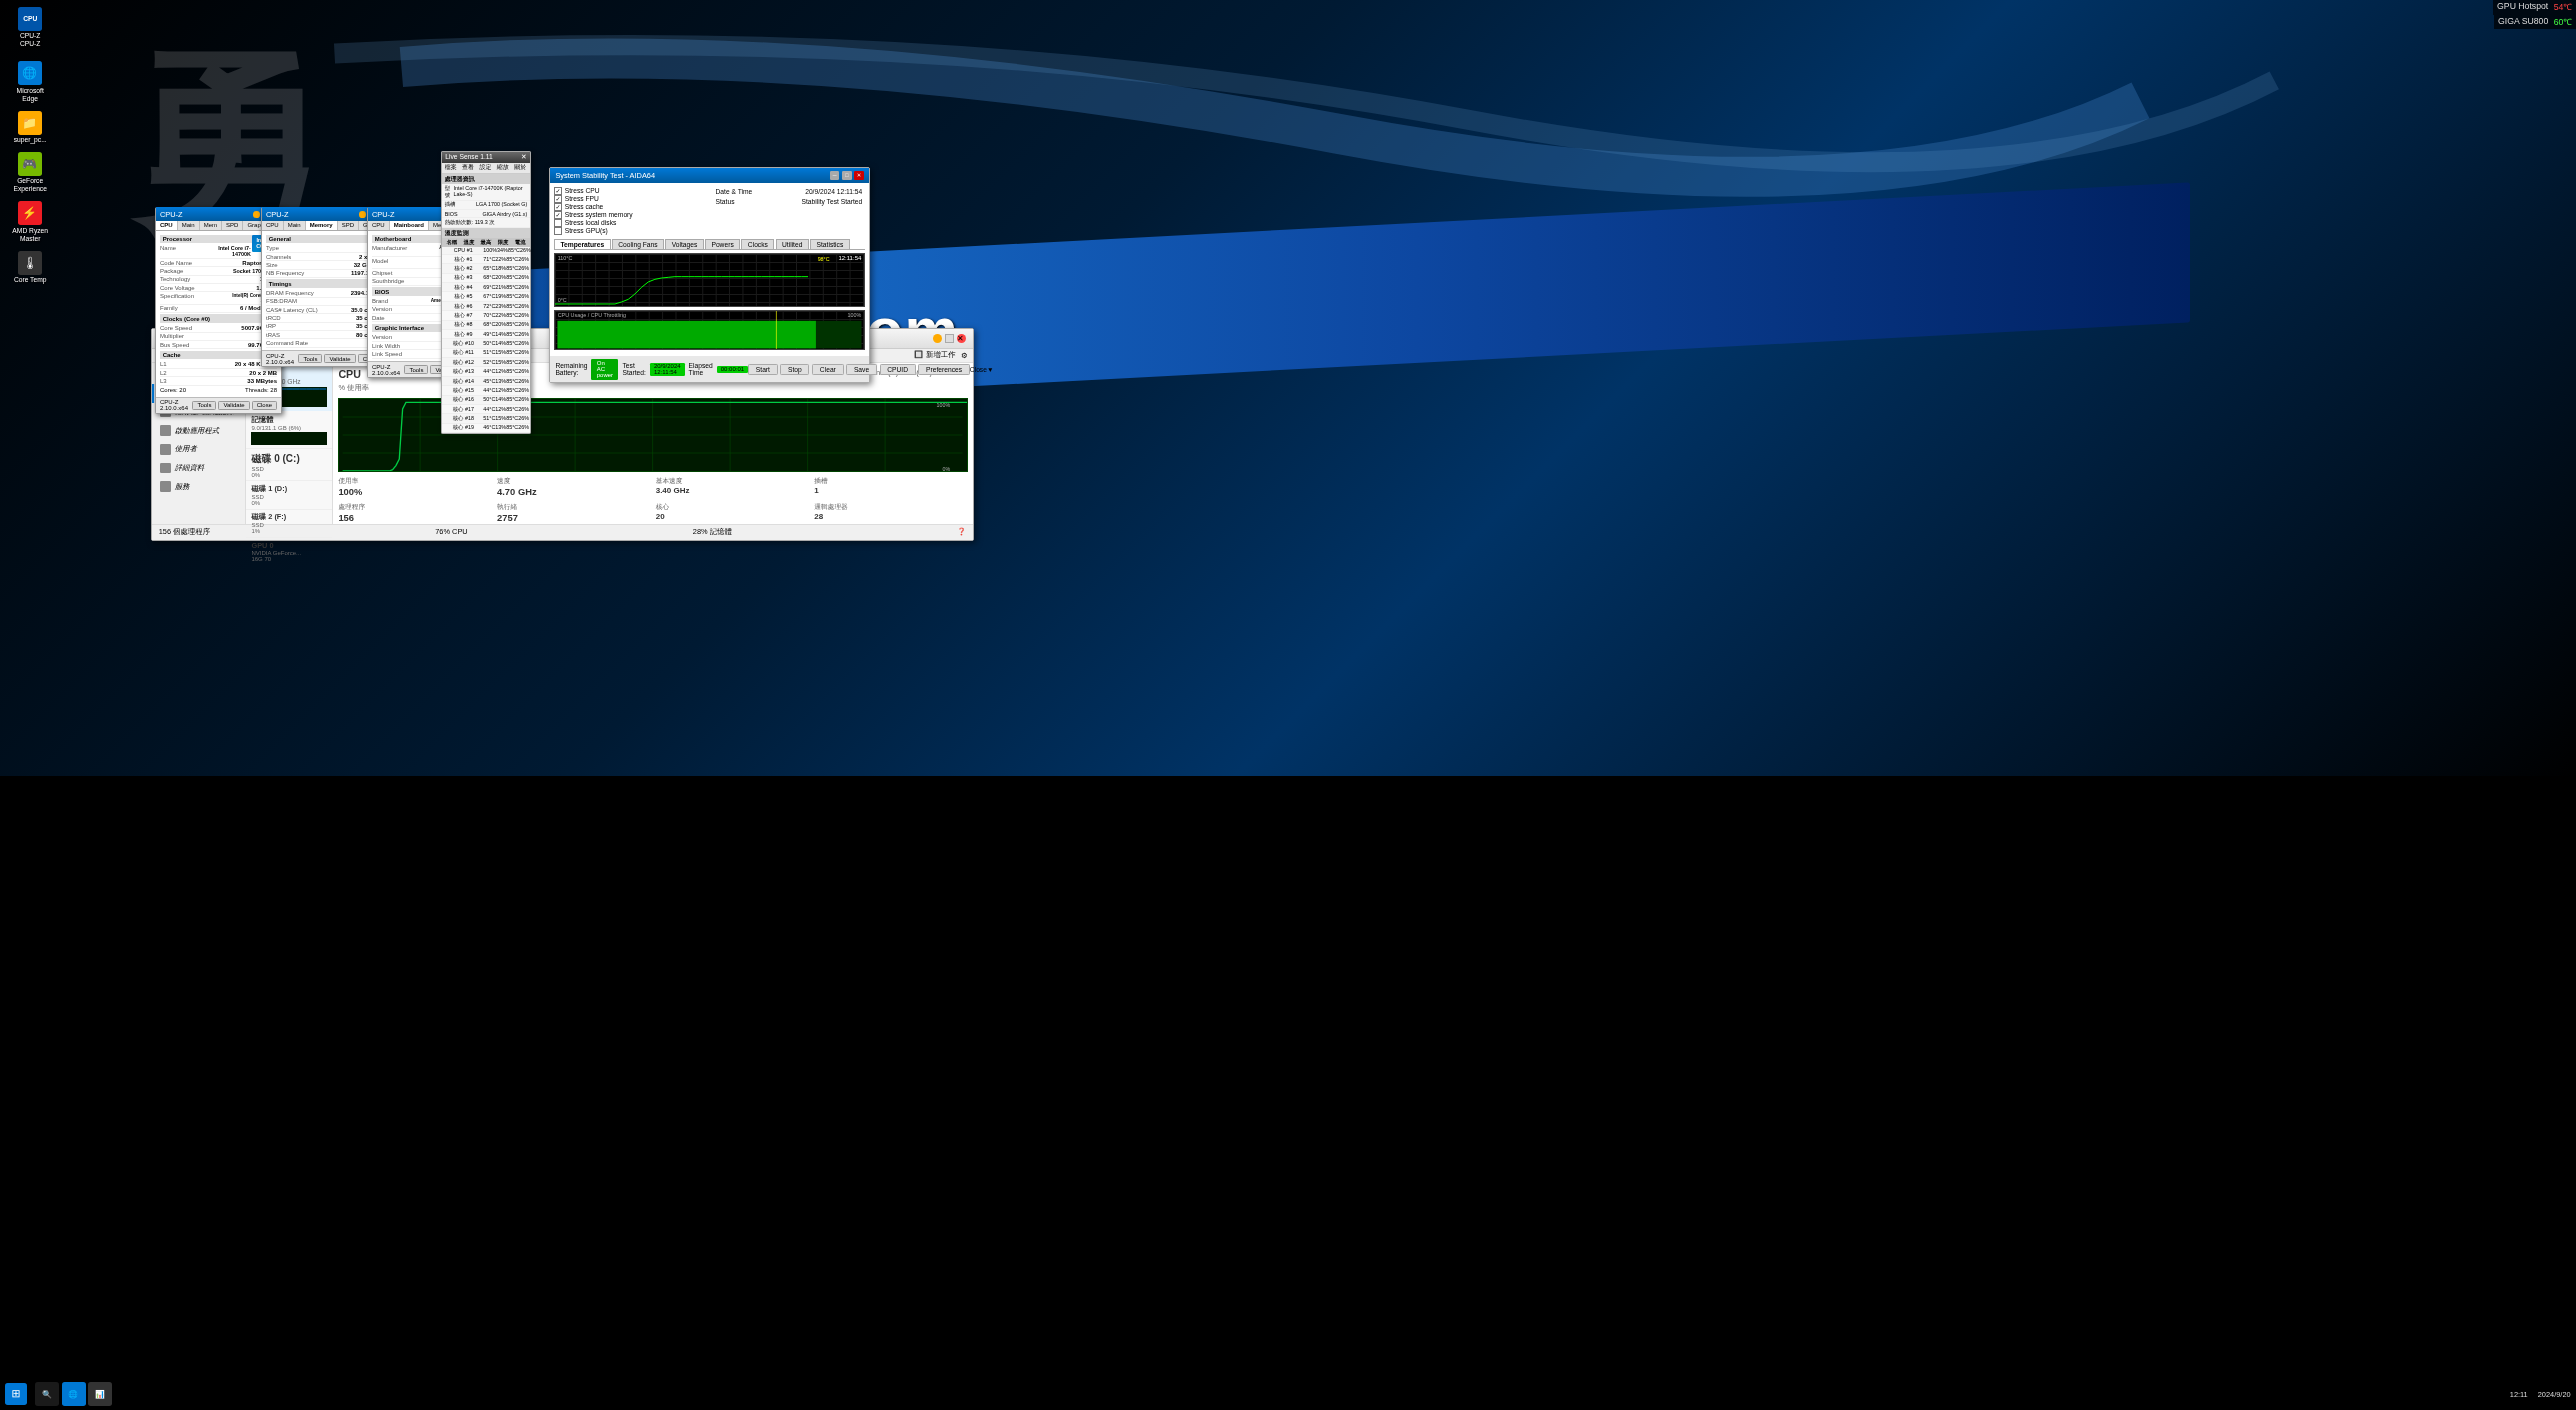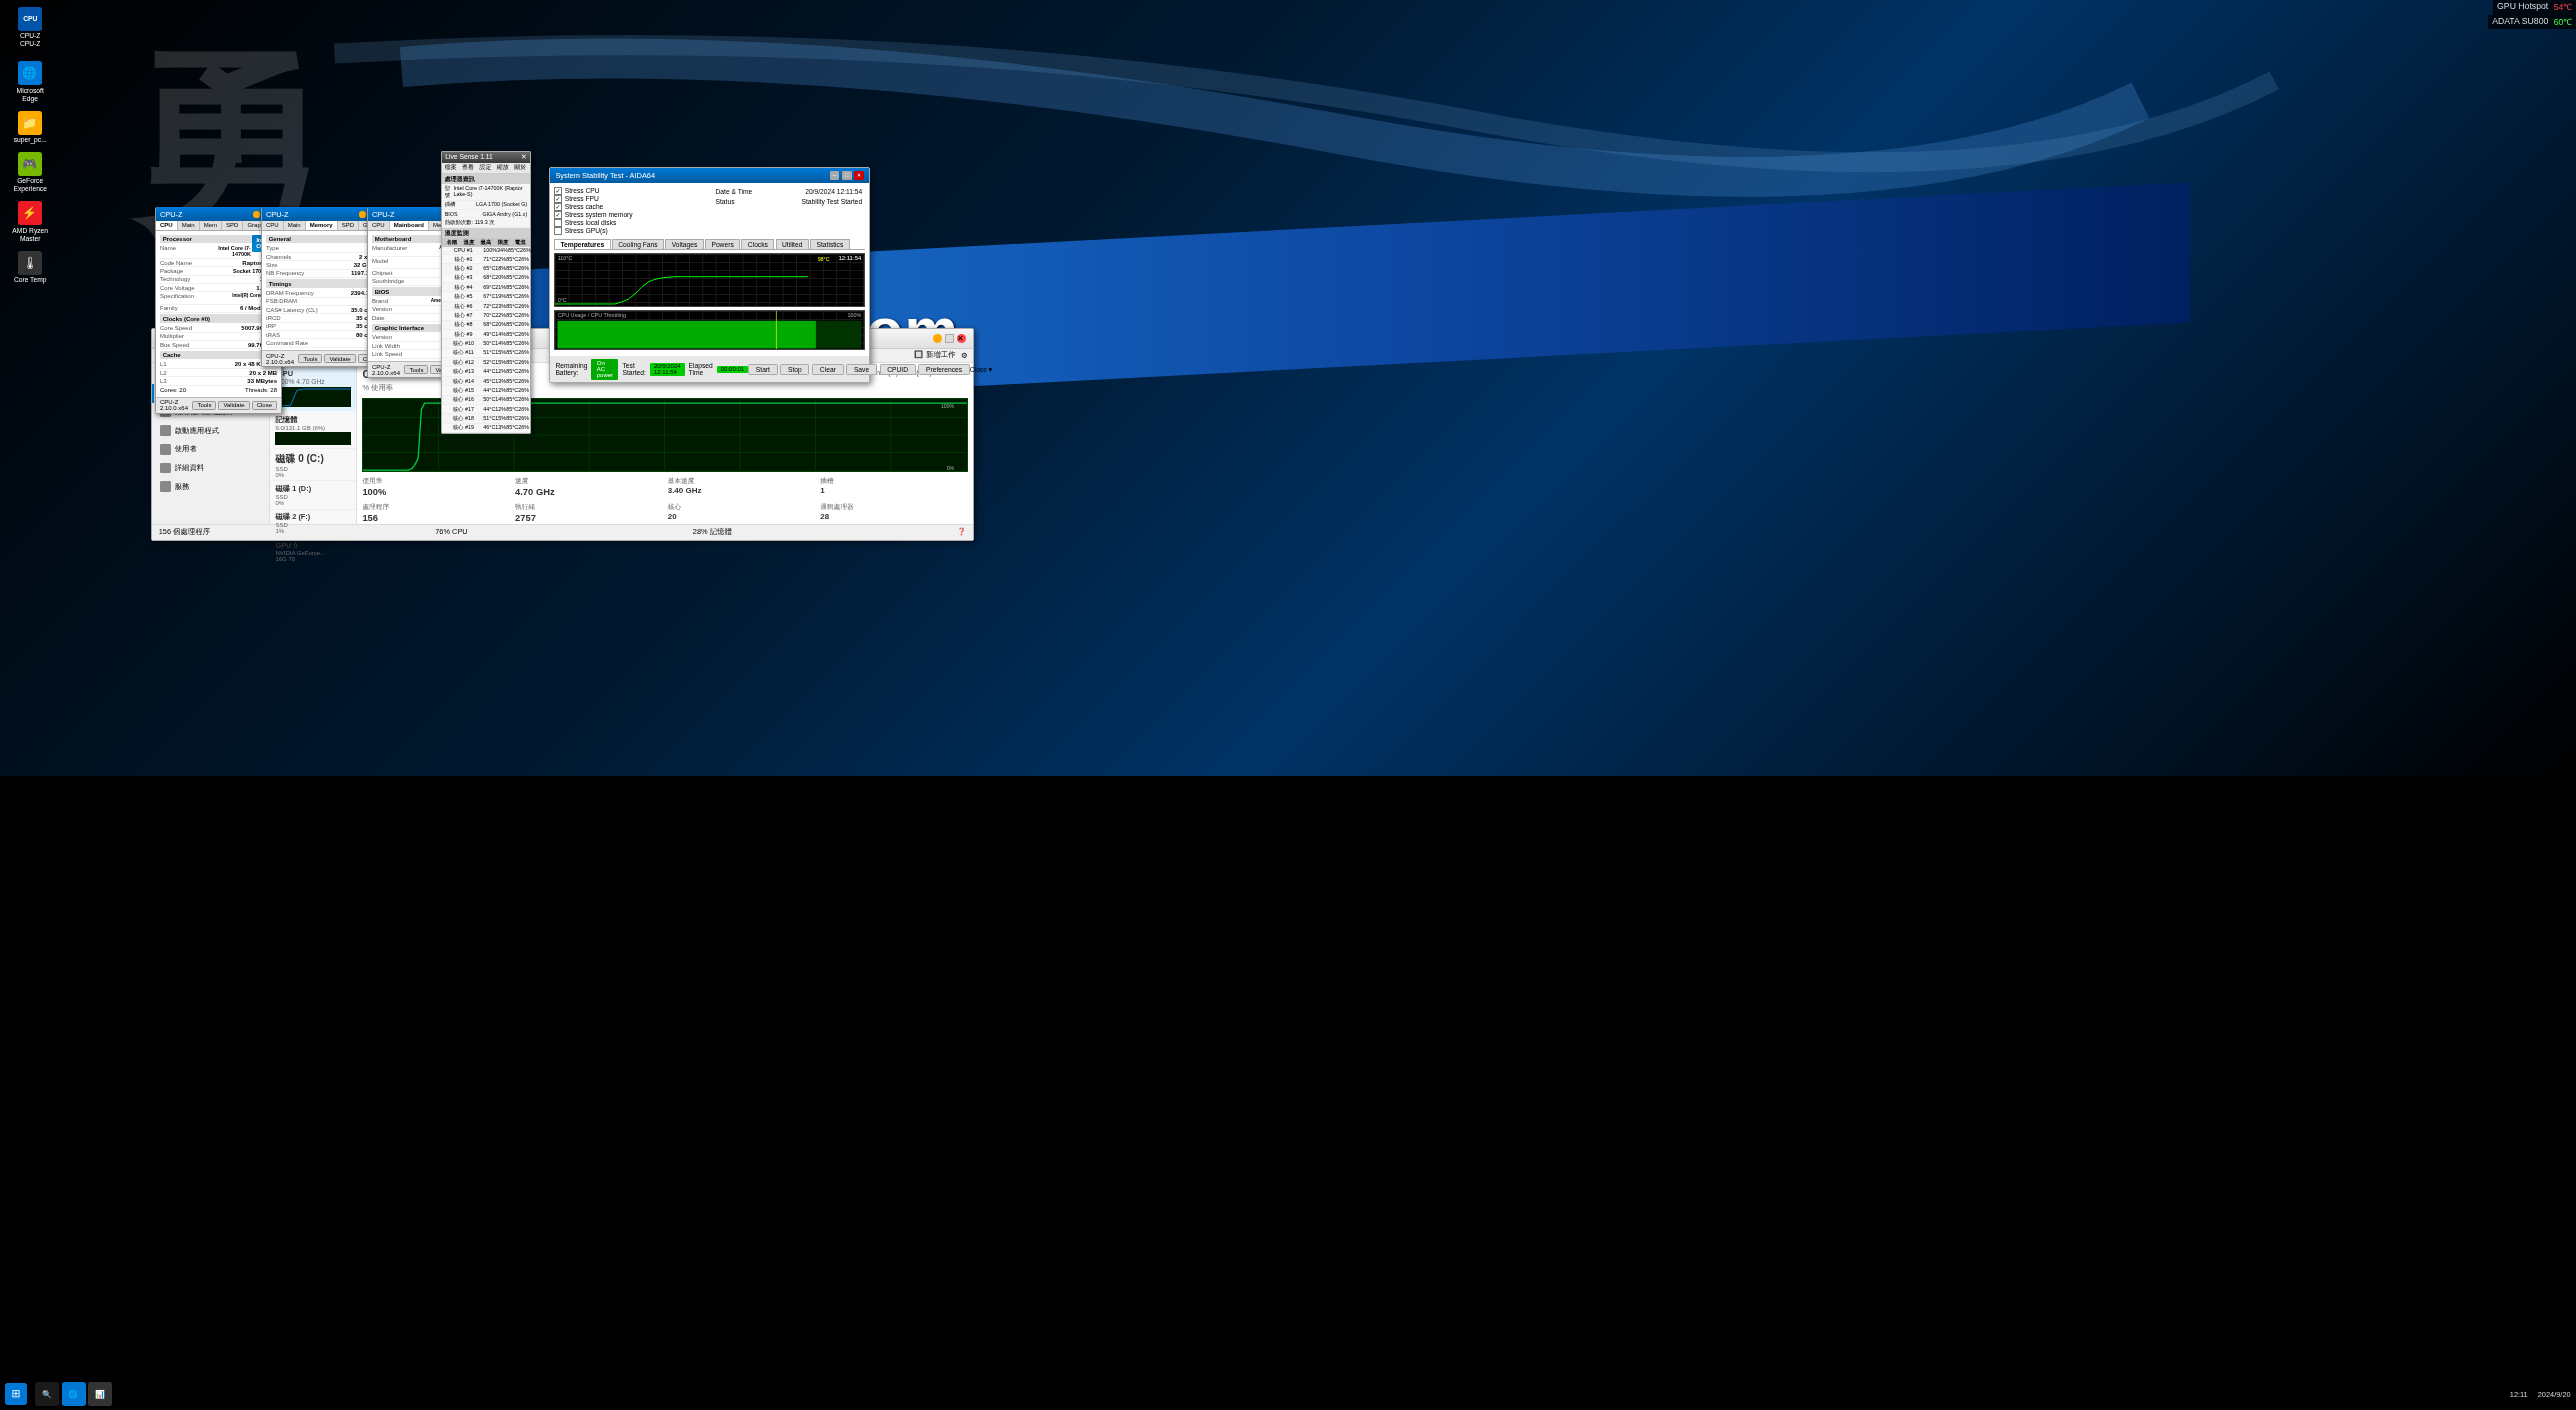--- a/index.html
+++ b/index.html
@@ -459,24 +459,25 @@
       display: flex;
       gap: 10.7px;
     }
 
     .tm-body {
       display: flex;
       height: 161px;
     }
 
     .tm-sidebar {
-      width: 118px;
+      width: 94px;
       background: #f0f0f0;
       border-right: 0.7px solid #ddd;
       padding: 2.7px 0;
+      font-style: italic;
     }
 
     .tm-sidebar-item {
       padding: 4px 8px;
       font-size: 7.4px;
       cursor: pointer;
       display: flex;
       align-items: center;
       gap: 4px;
     }
@@ -603,21 +604,21 @@
     <span class="icon-label">Core Temp</span>
   </div>
 </div>
 
 <div class="top-overlay-text">
   <div class="overlay-line">
     <span>GPU Hotspot</span>
     <span class="temp-red">54℃</span>
   </div>
   <div class="overlay-line">
-    <span>ADATA SU800</span>
+    <span>GIGA SU800</span>
     <span class="temp-green">60℃</span>
   </div>
 </div>
 
 <div class="cpuz-window" style="top:207px;left:155px;width:127px;">
   <div class="cpuz-titlebar">
     <span>CPU-Z</span>
     <div style="display:flex;gap:2px;">
       <div style="width:6.7px;height:6.7px;background:#ffaa00;border-radius:50%;"></div>
       <div style="width:6.7px;height:6.7px;background:#aaa;border-radius:50%;"></div>

